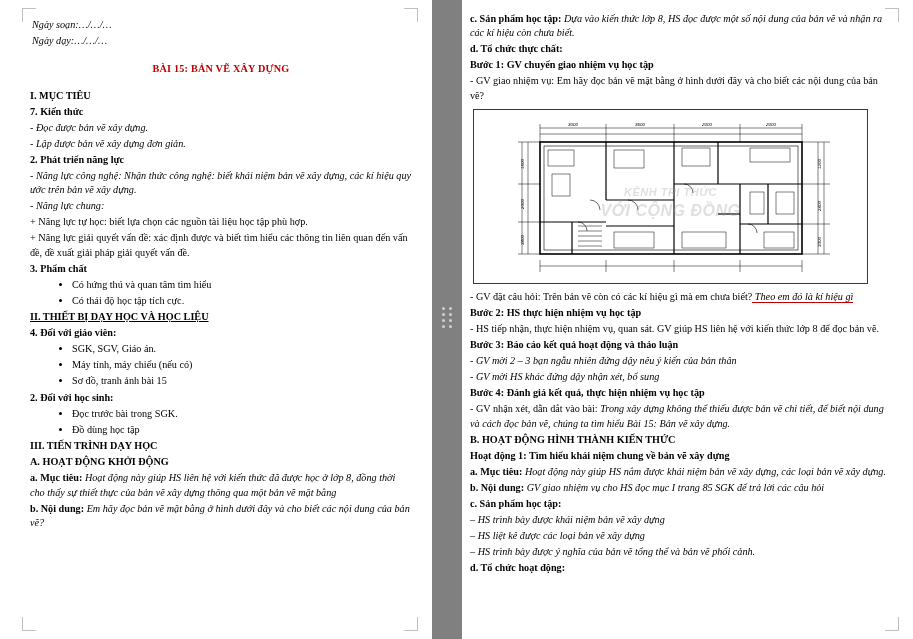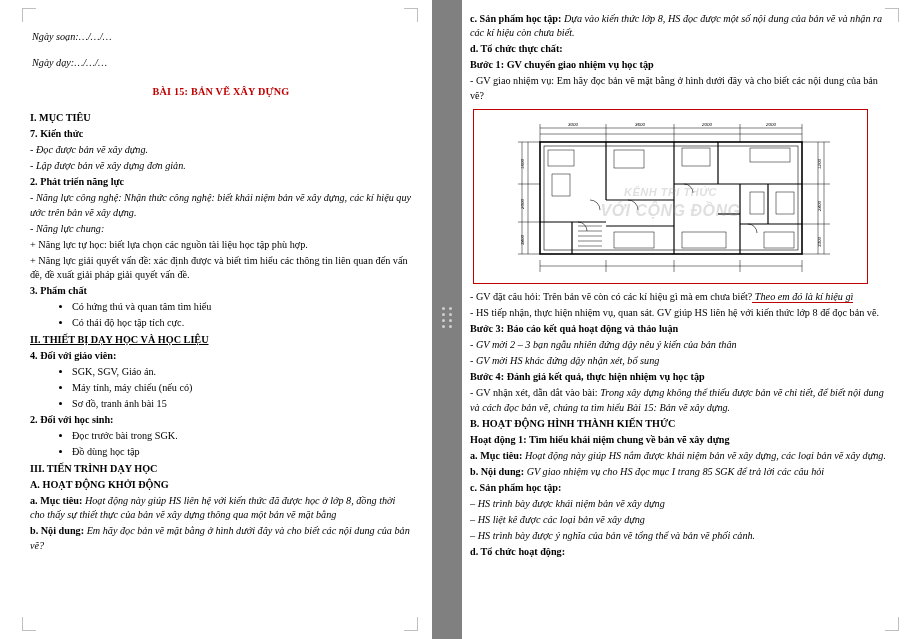--- a/index.html
+++ b/index.html
@@ -53,21 +53,21 @@
   .content { padding: 18px 20px 10px 30px; }
   .page.right .content { padding: 12px 22px 10px 8px; }
 
   p { margin: 0 0 1.5px 0; }
   .i { font-style: italic; }
   .b { font-weight: bold; }
   .u { text-decoration: underline; }
   .title-line { text-align: center; font-weight: bold; color: #c00000; margin: 14px 0 12px 0; letter-spacing: .2px;}
   ul.bul { margin: 0 0 2px 0; padding-left: 42px; list-style: disc; }
   ul.bul li { margin: 0 0 1.5px 0; }
-  .datefield { margin-left: 2px; margin-top: 12px; }
+  .datefield { margin-left: 2px; }
   .redline { border-bottom: 1px solid #c00000; font-style: italic; }
 
   
   .figure {
     margin: 6px 0 6px 0;
     border: 1px solid #c00000;
     background: #fff;
     padding: 4px;
     position: relative;
     width: 395px; height: 175px;
@@ -257,20 +257,21 @@
             </g>
           </svg>
           <div class="wm">
             <div>KÊNH TRI THỨC</div>
             <div class="l2">VỚI CỘNG ĐỒNG</div>
           </div>
         </div>
       </div>
 
       <p><span>- GV đặt câu hỏi: Trên bản vẽ còn có các kí hiệu gì mà em chưa biết?</span><span class="redline"> Theo em đó là kí hiệu gì</span></p>
+      <p class="b">Bước 2: HS thực hiện nhiệm vụ học tập</p>
       <p>- HS tiếp nhận, thực hiện nhiệm vụ, quan sát. GV giúp HS liên hệ với kiến thức lớp 8 để đọc bản vẽ.</p>
       <p class="b">Bước 3: Báo cáo kết quả hoạt động và thảo luận</p>
       <p class="i">- GV mời 2 – 3 bạn ngẫu nhiên đứng dậy nêu ý kiến của bản thân</p>
       <p class="i">- GV mời HS khác đứng dậy nhận xét, bổ sung</p>
       <p class="b">Bước 4: Đánh giá kết quả, thực hiện nhiệm vụ học tập</p>
       <p><span>- GV nhận xét, dẫn dắt vào bài: </span><span class="i">Trong xây dựng không thể thiếu được bản vẽ chi tiết, để biết nội dung và cách đọc bản vẽ, chúng ta tìm hiểu Bài 15: Bản vẽ xây dựng.</span></p>
       <p class="b">B. HOẠT ĐỘNG HÌNH THÀNH KIẾN THỨC</p>
       <p class="b">Hoạt động 1: Tìm hiểu khái niệm chung về bản vẽ xây dựng</p>
       <p><span class="b">a. Mục tiêu:</span><span class="i"> Hoạt động này giúp HS nắm được khái niệm bản vẽ xây dựng, các loại bản vẽ xây dựng.</span></p>
       <p><span class="b">b. Nội dung:</span><span class="i"> GV giao nhiệm vụ cho HS đọc mục I trang 85 SGK để trả lời các câu hỏi</span></p>

